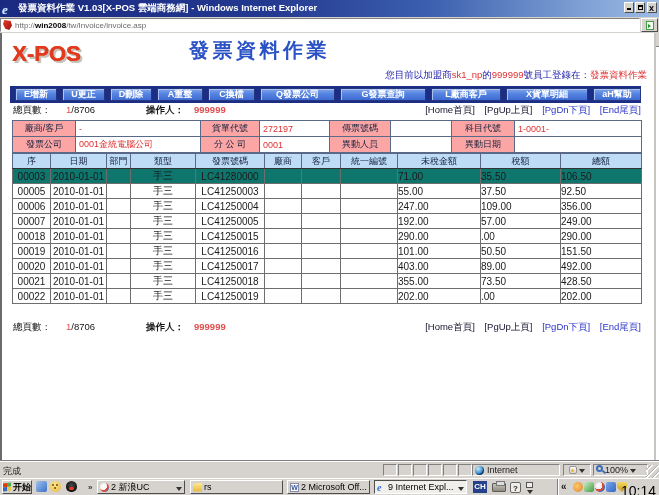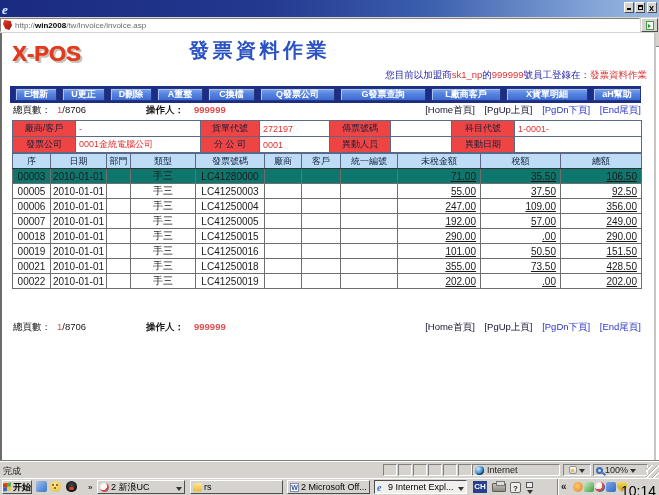--- a/index.html
+++ b/index.html
@@ -60,59 +60,59 @@
 
   
   .pag { position:absolute; left:11px; width:628px; height:14px; font-size:9.5px; color:#111; white-space:nowrap; }
   .pag-top { top:71px; }
   .pag-bottom { top:288px; }
   .pg-red { color:#e05050; }
   .pg-black { color:#151515; }
   .pg-op { position:absolute; left:133px; top:0;font-weight:bold; }
   .pg-nav { position:absolute; right:0; top:0; }
   .pg-nav a { text-decoration:none; margin-left:7px; cursor:pointer; }
-  .sp1 { margin-right:6px; }
+  .sp1 { margin-right:15px; }
   .sp2 { margin-right:10px; }
   .nav-dis { color:#151530; }
   .nav-act { color:#2b36c8; }
 
   
   table { border-collapse:collapse; table-layout:fixed; }
   .formtbl { position:absolute; left:10px; top:87px; width:629px; border:1px solid #333; }
   .formtbl td { height:16px; border:1px solid #5a6a86; font-size:9px; overflow:hidden; white-space:nowrap; }
-  .flabel { background:#ef4444; color:#14213d; text-align:center; }
+  .flabel { background:#fca5a5; color:#14213d; text-align:center; }
   .fvalue { background:#fff; color:#e03030; text-align:left; padding-left:3px; font-size:10px; }
   .fv-md { font-size:13px; }
   .fv-lg { font-size:15px; }
 
   
   .datatbl { position:absolute; left:10px; top:120px; width:629px; border:1px solid #333; }
   .datatbl th { height:15px; background:#bedcf5; color:#14213d; font-size:9px; font-weight:normal;
     border:1px solid #5a6a86; border-bottom:1px solid #333; text-align:center; overflow:hidden; }
   .datatbl td { height:15px; border:1px solid #6e6e6e; font-size:10px; color:#1a1a1a; overflow:hidden;
     white-space:nowrap; background:#fff; }
   .datatbl tr.hl td { background:#0f766e; }
   .a-center { text-align:center; }
-  .a-right { text-align:right; padding-right:4px;text-decoration:underline; }
+  .a-right { text-align:left; padding-right:4px; }
 
   
   .statusbar { position:absolute; left:0; top:461px; width:659px; height:17px; background:#d6d3ce;
     border-top:1px solid #fff; box-shadow:0 -1px 0 #808080; font-size:9px; color:#222; }
   .st-text { position:absolute; left:3px; top:3px; }
   .st-panes { position:absolute; left:383px; top:2px; display:flex; }
   .st-pane { width:14px; height:12px; border:1px solid; border-color:#808080 #fff #fff #808080; margin-right:1px; }
   .st-zone { position:absolute; left:472px; top:2px; width:88px; height:12px; display:flex; align-items:center;
     border:1px solid; border-color:#808080 #fff #fff #808080; padding-left:2px; }
   .globe { width:9px; height:9px; border-radius:50%; background:radial-gradient(circle at 35% 30%,#cfe9f7 0%,#5aa7dc 40%,#2a6db5 70%,#1c4f8a 100%); box-shadow:inset -1px -1px 0 #14406e; margin-right:3px; }
   .st-shield { position:absolute; left:563px; top:2px; width:28px; height:12px; border:1px solid; border-color:#808080 #fff #fff #808080;
     display:flex; align-items:center; justify-content:center; gap:2px; }
   .shield-ic { width:8px; height:8px; background:linear-gradient(180deg,#fdfdfb 0%,#d9d5cd 100%); border:1px solid #9a968e; border-radius:2px; position:relative; }
   .shield-ic:after { content:""; position:absolute; left:1px; top:2px; width:3px; height:3px; background:#e8b53c; border-radius:50%; }
   .st-zoom { position:absolute; left:593px; top:2px; width:55px; height:12px; border:1px solid; border-color:#808080 #fff #fff #808080;
-    display:flex; align-items:center; padding-left:2px; gap:2px; }
+    display:flex; padding-left:2px; gap:2px; }
   .mag { width:7px; height:7px; border:2px solid #3a6ebc; border-radius:50%; position:relative; }
   .mag:after { content:""; position:absolute; left:4px; top:4px; width:4px; height:2px; background:#3a6ebc; transform:rotate(45deg); }
   .drop-arrow { width:0; height:0; border:3px solid transparent; border-top:4px solid #333; margin-top:4px; }
   .grip { position:absolute; right:0; bottom:0; width:13px; height:13px;
     background:repeating-linear-gradient(135deg,transparent 0 3px,#aaa 3px 4px,#fff 4px 5px); }
 
   
   .taskbar { position:absolute; left:0; top:478px; width:659px; height:17px; background:#d6d3ce; border-top:1px solid #fff; }
   .start-btn { position:absolute; left:2px; top:1px; width:30px; height:14px; background:#d6d3ce;
     border:1px solid; border-color:#fff #4e4e4e #4e4e4e #fff; display:flex; align-items:center; justify-content:center;
@@ -154,20 +154,21 @@
   .tr-5 { left:58px; background:linear-gradient(180deg,#f2d95c,#c79b25); clip-path:polygon(0 0,100% 0,100% 55%,50% 100%,0 55%); }
   .clock { position:absolute; right:3px; top:4px; font-size:14px; color:#000; }
 </style>
 </head>
 <body>
 
 <div class="titlebar">
   <span class="ie-logo">
       <span class="e">e</span>
     </span>
+  <span class="title-text">發票資料作業 V1.03[X-POS 雲端商務網] - Windows Internet Explorer</span>
   <span class="win-btns">
     <span class="wbtn">
         <span class="g-min"></span>
       </span>
     <span class="wbtn">
         <span class="g-res"></span>
       </span>
     <span class="wbtn close">
         <span class="g-x">x</span>
       </span>
@@ -349,20 +350,33 @@
         <td class="a-center">2010-01-01</td>
         <td class="a-center"></td>
         <td class="a-center">手三</td>
         <td class="a-center">LC41250016</td>
         <td class="a-center"></td>
         <td class="a-center"></td>
         <td class="a-center"></td>
         <td class="a-right">101.00</td>
         <td class="a-right">50.50</td>
         <td class="a-right">151.50</td>
+      </tr>
+      <tr>
+        <td class="a-center">00020</td>
+        <td class="a-center">2010-01-01</td>
+        <td class="a-center"></td>
+        <td class="a-center">手三</td>
+        <td class="a-center">LC41250017</td>
+        <td class="a-center"></td>
+        <td class="a-center"></td>
+        <td class="a-center"></td>
+        <td class="a-right">403.00</td>
+        <td class="a-right">89.00</td>
+        <td class="a-right">492.00</td>
       </tr>
       <tr>
         <td class="a-center">00021</td>
         <td class="a-center">2010-01-01</td>
         <td class="a-center"></td>
         <td class="a-center">手三</td>
         <td class="a-center">LC41250018</td>
         <td class="a-center"></td>
         <td class="a-center"></td>
         <td class="a-center"></td>

